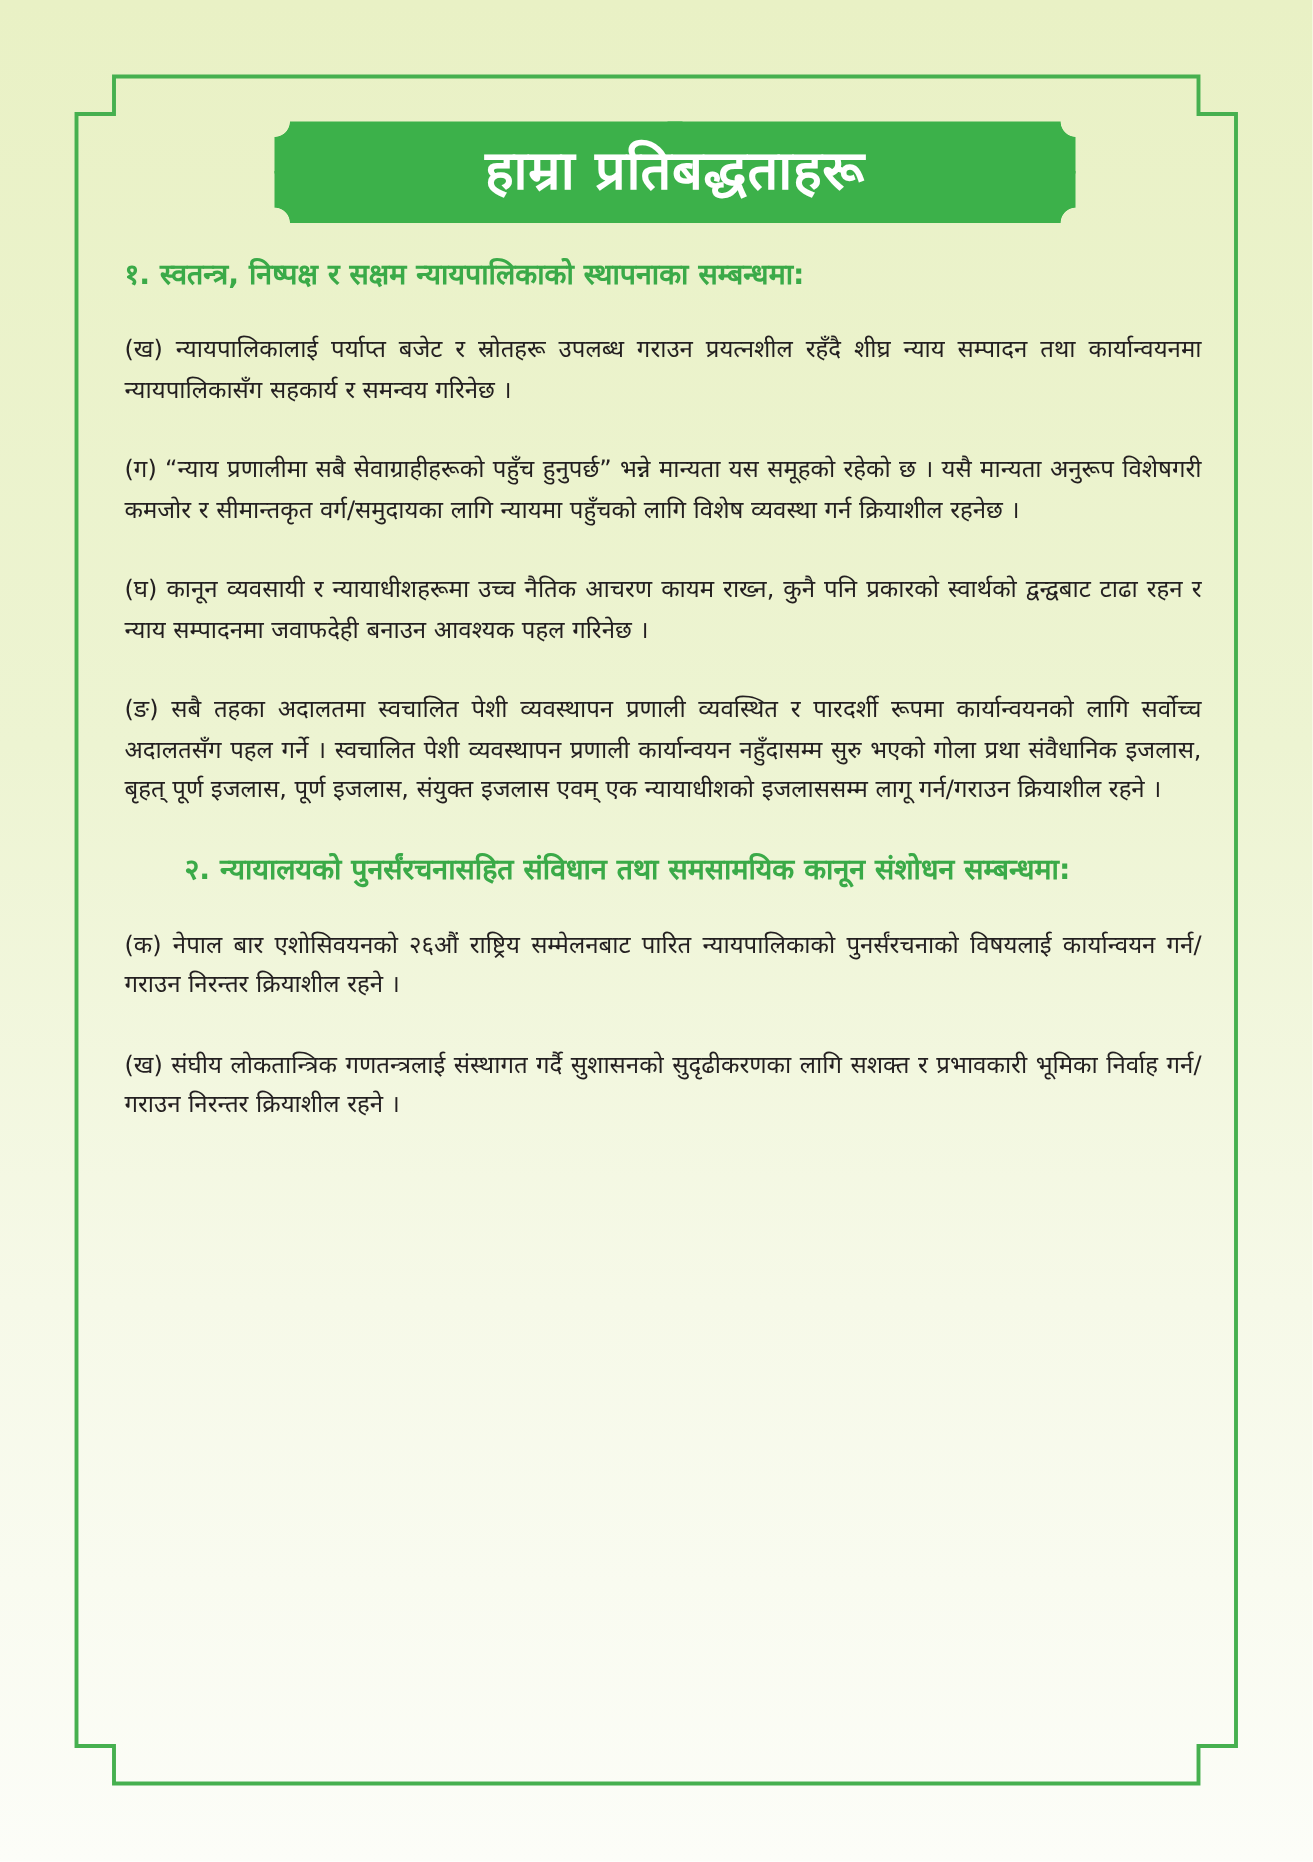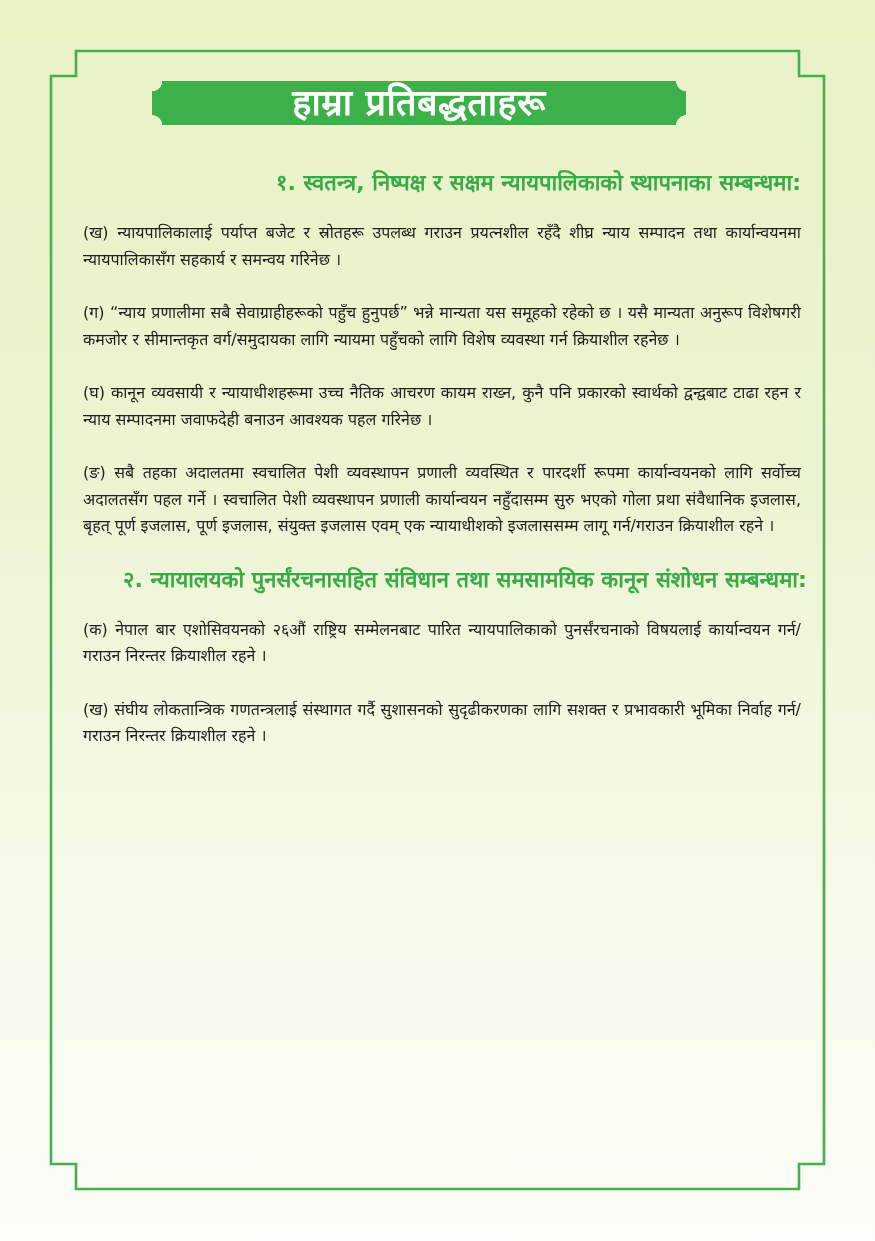--- a/index.html
+++ b/index.html
@@ -4,38 +4,38 @@
 <style>
   html, body { margin: 0; padding: 0; }
   body {
     width: 875px; height: 1241px; overflow: hidden; position: relative;
     background: linear-gradient(to bottom, #e9f1c5 0%, #edf4d2 40%, #f6f9e8 70%, #fcfdf8 100%);
     font-family: "DejaVu Sans", "Liberation Sans", sans-serif;
     color: #231f20;
   }
   .frame { position: absolute; left: 0; top: 0; width: 875px; height: 1241px; pointer-events: none; }
   .banner {
-    position: absolute; left: 152px; top: 81px; width: 534px; height: 44px;
+    position: absolute; left: 183px; top: 81px; width: 534px; height: 68px;
     background:
       radial-gradient(circle at 0 0, transparent 10px, #3cb14a 10.5px) top left / 51% 51% no-repeat,
       radial-gradient(circle at 100% 0, transparent 10px, #3cb14a 10.5px) top right / 51% 51% no-repeat,
       radial-gradient(circle at 0 100%, transparent 10px, #3cb14a 10.5px) bottom left / 51% 51% no-repeat,
       radial-gradient(circle at 100% 100%, transparent 10px, #3cb14a 10.5px) bottom right / 51% 51% no-repeat;
     display: flex; align-items: center; justify-content: center;
   }
   .banner-title {
     color: #ffffff; font-size: 36px; font-weight: bold; letter-spacing: 0.5px;
     font-family: "DejaVu Sans", sans-serif; line-height: 1;
   }
   .content {
     position: absolute; left: 83px; top: 170px; width: 718px;
   }
   .section-heading {
-    color: #3aaa48; font-weight: bold; font-size: 22px; line-height: 26px;
-    margin: 0 0 24px 0; white-space: nowrap; text-align: right;
+    color: #3aaa48; font-weight: bold; font-size: 19px; line-height: 26px;
+    margin: 0 0 24px 0; white-space: nowrap;
   }
   .section-heading.s2 { margin-top: 4px; margin-left: 40px; }
   .para {
     font-size: 16px; line-height: 26.5px; text-align: justify;
     margin: 0 0 27px 0;
   }
 </style>
 </head>
 <body>
 

